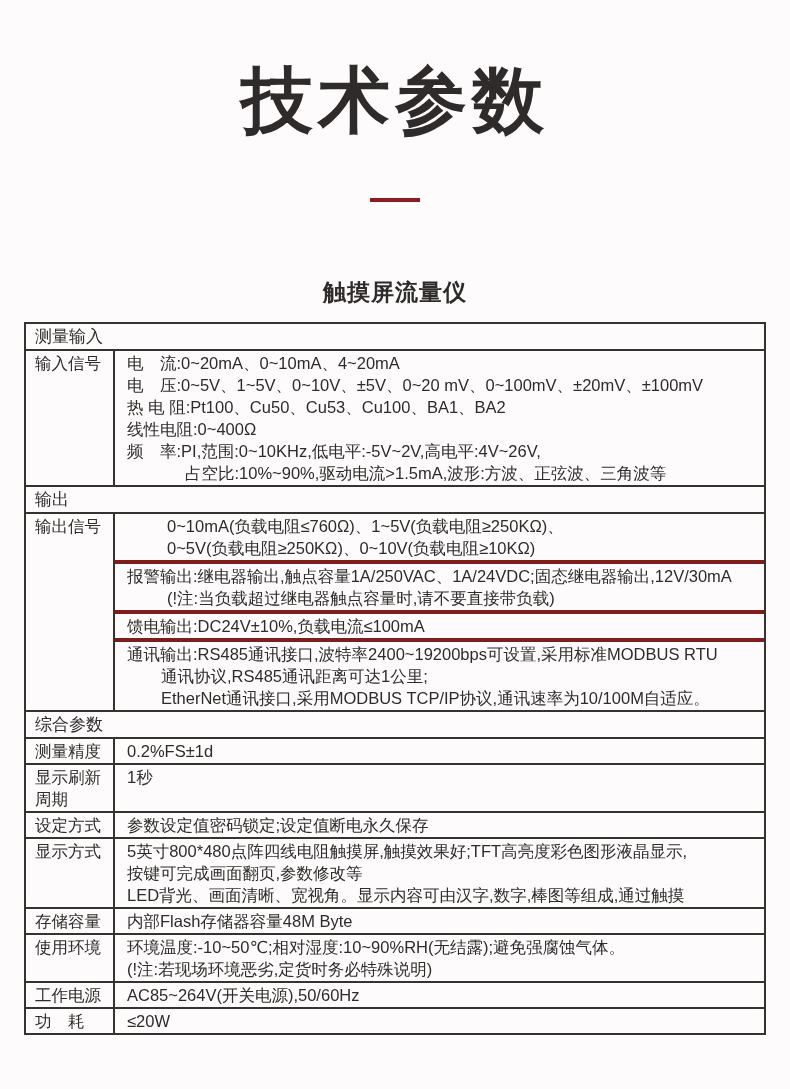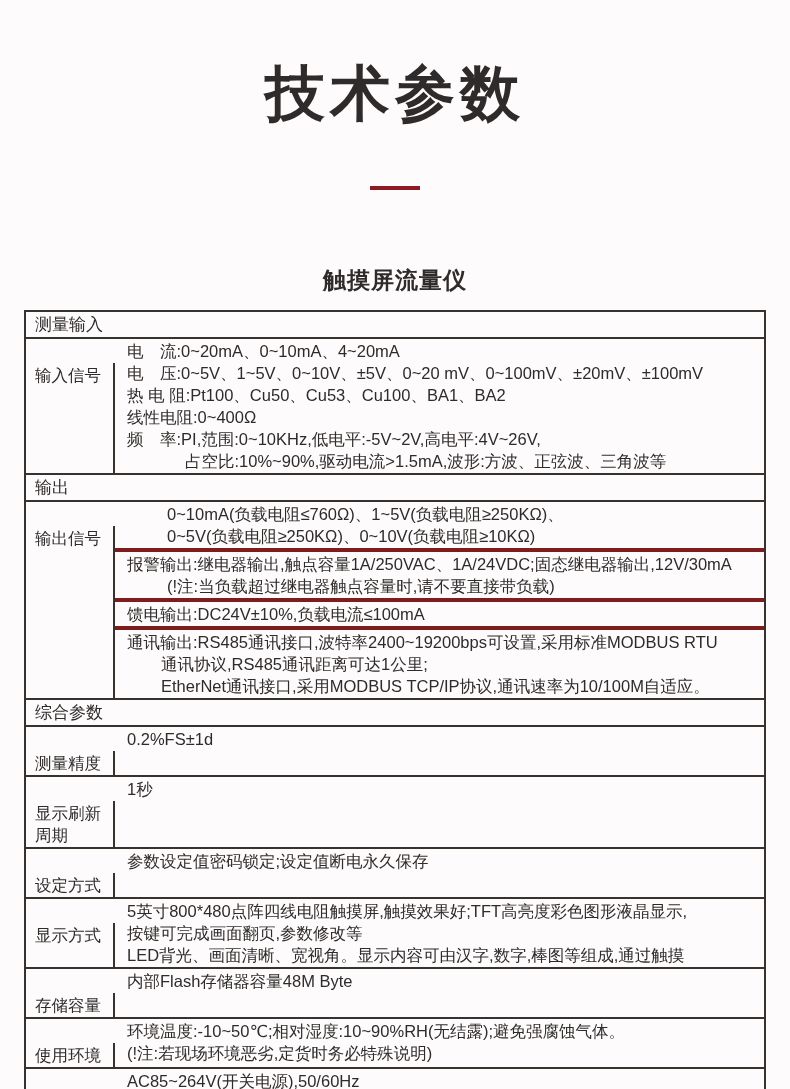--- a/index.html
+++ b/index.html
@@ -3,40 +3,40 @@
 <meta charset="utf-8">
 <style>
   html,body{margin:0;padding:0;}
   body{
     width:790px;height:1089px;overflow:hidden;
     background:#fdfbfb;color:#2f2b2a;
     font-family:"Liberation Sans","DejaVu Sans",sans-serif;
   }
   .page-title{
     margin:64px 0 0;text-align:center;
-    font-size:60px;line-height:1;font-weight:900;letter-spacing:5px;
+    font-size:72px;line-height:1;font-weight:900;letter-spacing:5px;
   }
   .accent-dash{
     width:50px;height:4px;background:#8e1b22;margin:62px auto 0;
   }
   .product-subtitle{
     margin:77px 0 0;text-align:center;
     font-size:23px;line-height:1.2;font-weight:700;letter-spacing:1px;
   }
   .spec-table{
     margin:15px 24px 0;border:2px solid #38322f;
     font-size:16.5px;font-weight:500;
   }
   .spec-table > * + *{border-top:2px solid #38322f;}
   .t-header{line-height:25px;padding:0 4px 0 9px;font-size:17px;}
   .t-row{display:flex;align-items:stretch;}
   .t-label{
     flex:0 0 89px;width:89px;box-sizing:border-box;
     border-right:2px solid #38322f;
-    padding:1px 4px 1px 9px;line-height:22px;margin-top:24px;
+    padding:1px 4px 1px 9px;line-height:22px;
   }
   .t-content{flex:1;min-width:0;padding:1px 8px 1px 12px;}
   .t-content.subs{padding:0;}
   .sub{padding:1px 4px 1px 12px;}
   .sub + .sub{border-top:4px solid #7f1d1d;}
   .line{line-height:22px;white-space:nowrap;}
   .ind{padding-left:40px;}
   .ind-sm{padding-left:34px;}
   .ind-lg{padding-left:58px;}
   .row-tall{min-height:46px;}

